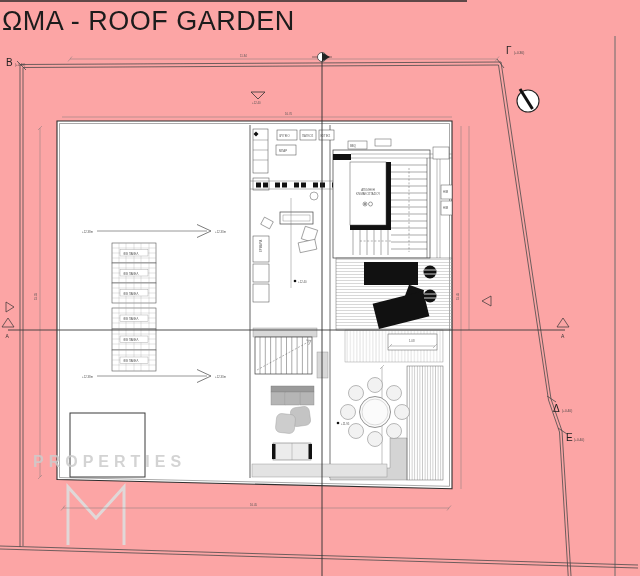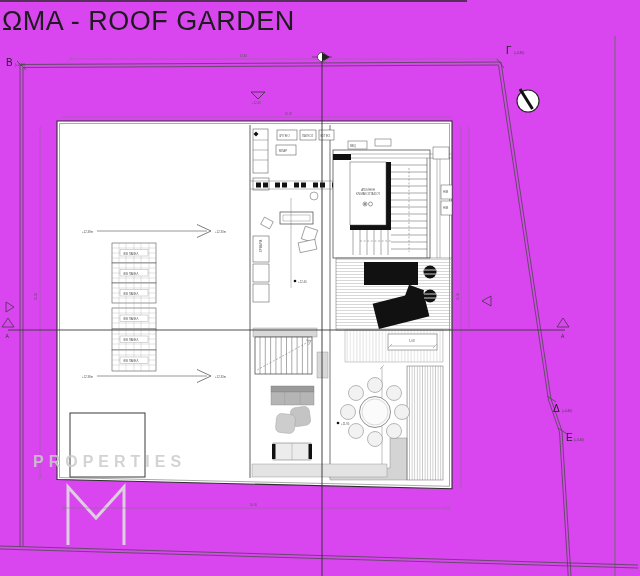--- a/index.html
+++ b/index.html
@@ -1,16 +1,16 @@
 <!DOCTYPE html>
 <html><head>
 <meta charset="utf-8">
 <style>
   html,body{margin:0;padding:0;background:#ffffff;}
-  .page{position:relative;width:640px;height:576px;background:#d946ef;overflow:hidden;
+  .page{position:relative;width:640px;height:576px;background:#fca5a5;overflow:hidden;
         font-family:"Liberation Sans",sans-serif;}
   svg{display:block}
   svg text{font-family:"Liberation Sans",sans-serif;fill:#333;}
   .title-t{font-size:27px;font-weight:300;letter-spacing:.5px;fill:#1c1c1c;}
   .mark-t{font-size:10px;font-weight:400;fill:#222;}
   .mark-s{font-size:3.2px;fill:#444;}
   .t3{font-size:2.8px;fill:#555;}
   .t5{font-size:5px;fill:#333;}
   .wm-t{font-size:16px;font-weight:700;letter-spacing:5px;fill:#cccccc;opacity:.85;}
   .thin{stroke:#666;stroke-width:.45;fill:none;}

